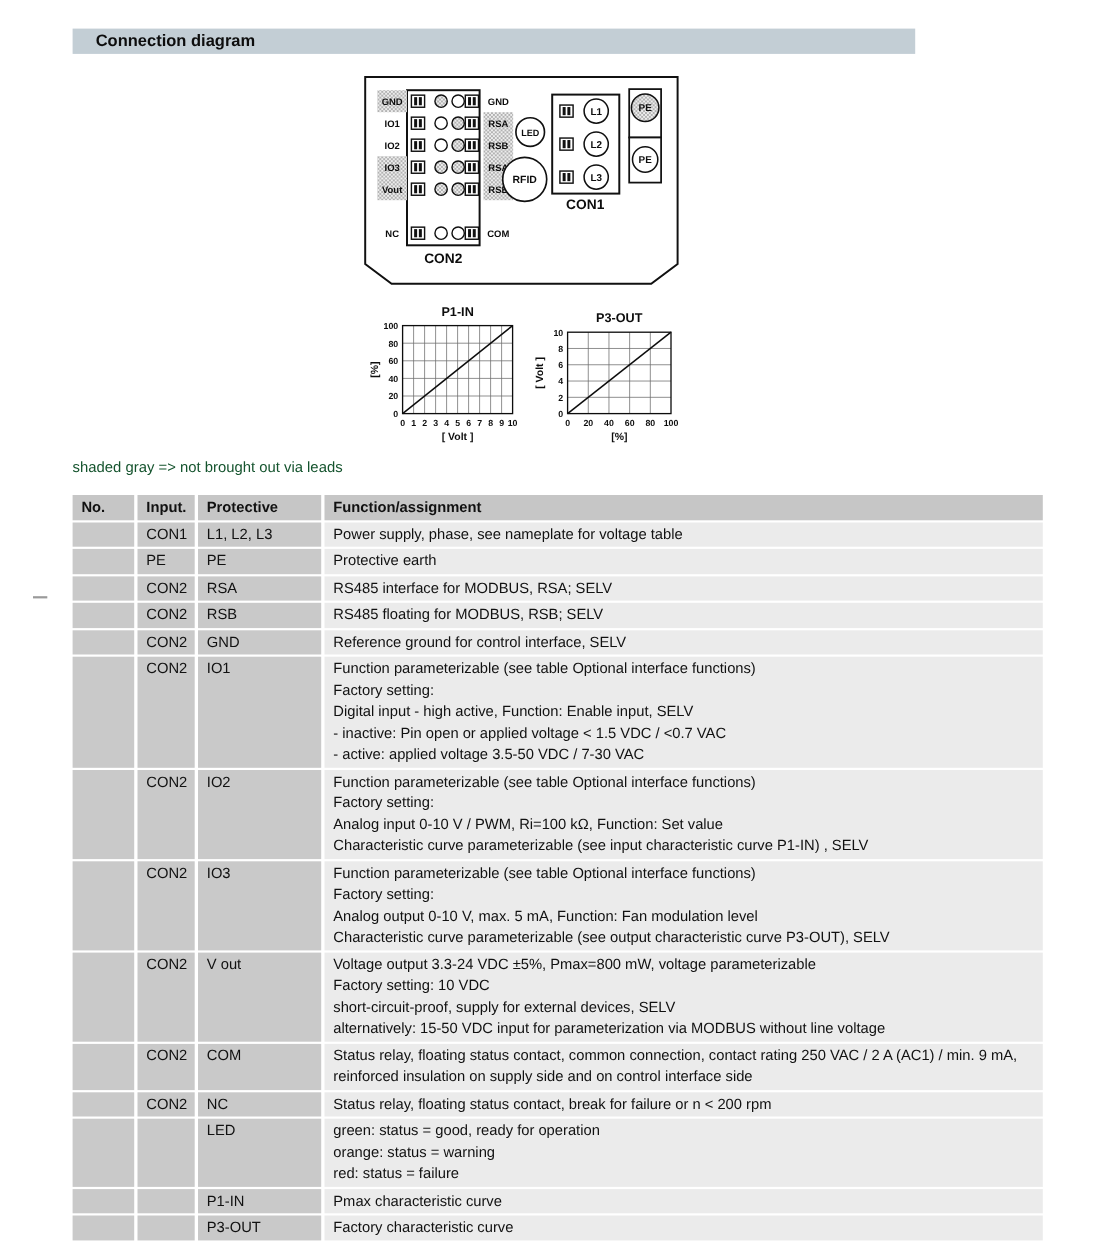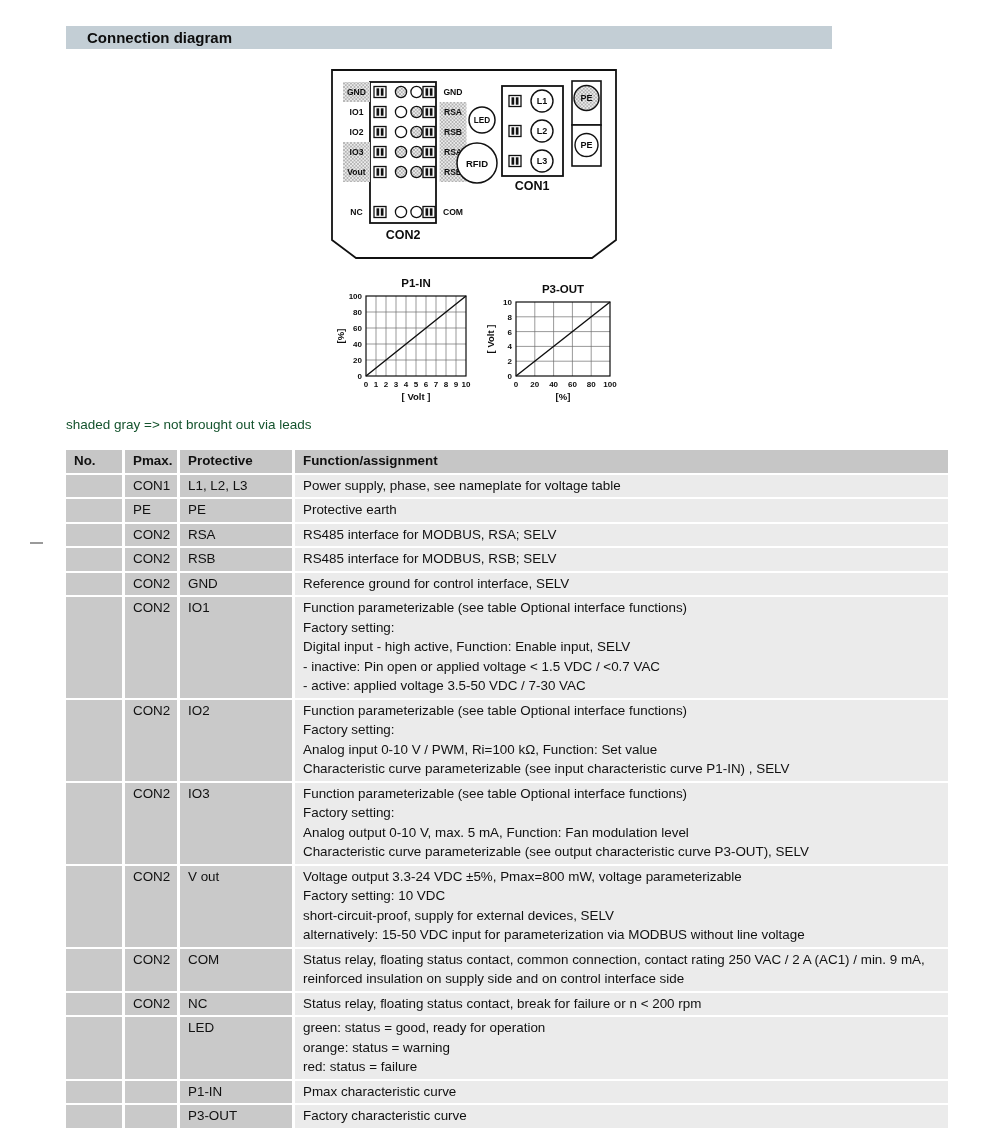--- a/index.html
+++ b/index.html
@@ -276,25 +276,25 @@
       <polyline points="32,104 126,30" fill="none" stroke="#0d0d0d" stroke-width="1.4"></polyline>
       <text x="79" y="128" text-anchor="middle" font-size="9.5" font-weight="bold">[%]</text>
       <text transform="translate(10,67) rotate(-90)" text-anchor="middle" font-size="9.5" font-weight="bold">[ Volt ]</text>
     </svg>
 
   <div class="note">shaded gray =&gt; not brought out via leads</div>
 
   <div class="margin-dash"></div>
 
   <div class="table" id="pin-table">
-      <div class="tr"><div class="cell hdr">No.</div><div class="cell hdr">Pmax.</div><div class="cell hdr">Protective</div><div class="cell hdr">Function/assignment</div></div>
+      <div class="tr"><div class="cell hdr">No.</div><div class="cell hdr">Input.</div><div class="cell hdr">Protective</div><div class="cell hdr">Function/assignment</div></div>
       <div class="tr"><div class="cell g"></div><div class="cell g">CON1</div><div class="cell g">L1, L2, L3</div><div class="cell l">Power supply, phase, see nameplate for voltage table</div></div>
       <div class="tr"><div class="cell g"></div><div class="cell g">PE</div><div class="cell g">PE</div><div class="cell l">Protective earth</div></div>
       <div class="tr"><div class="cell g"></div><div class="cell g">CON2</div><div class="cell g">RSA</div><div class="cell l">RS485 interface for MODBUS, RSA; SELV</div></div>
-      <div class="tr"><div class="cell g"></div><div class="cell g">CON2</div><div class="cell g">RSB</div><div class="cell l">RS485 interface for MODBUS, RSB; SELV</div></div>
+      <div class="tr"><div class="cell g"></div><div class="cell g">CON2</div><div class="cell g">RSB</div><div class="cell l">RS485 floating for MODBUS, RSB; SELV</div></div>
       <div class="tr"><div class="cell g"></div><div class="cell g">CON2</div><div class="cell g">GND</div><div class="cell l">Reference ground for control interface, SELV</div></div>
       <div class="tr"><div class="cell g"></div><div class="cell g">CON2</div><div class="cell g">IO1</div><div class="cell l">Function parameterizable (see table Optional interface functions)
 Factory setting:
 Digital input - high active, Function: Enable input, SELV
 - inactive: Pin open or applied voltage &lt; 1.5 VDC / &lt;0.7 VAC
 - active: applied voltage 3.5-50 VDC / 7-30 VAC</div></div>
       <div class="tr"><div class="cell g"></div><div class="cell g">CON2</div><div class="cell g">IO2</div><div class="cell l">Function parameterizable (see table Optional interface functions)
 Factory setting:
 Analog input 0-10 V / PWM, Ri=100 kΩ, Function: Set value
 Characteristic curve parameterizable (see input characteristic curve P1-IN) , SELV</div></div>

